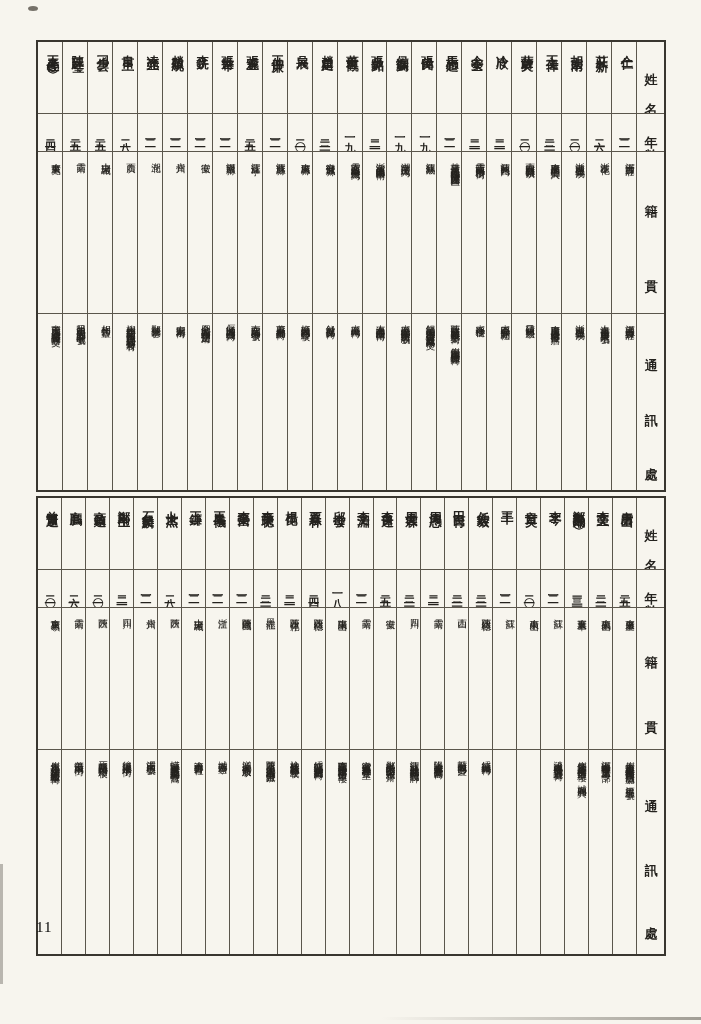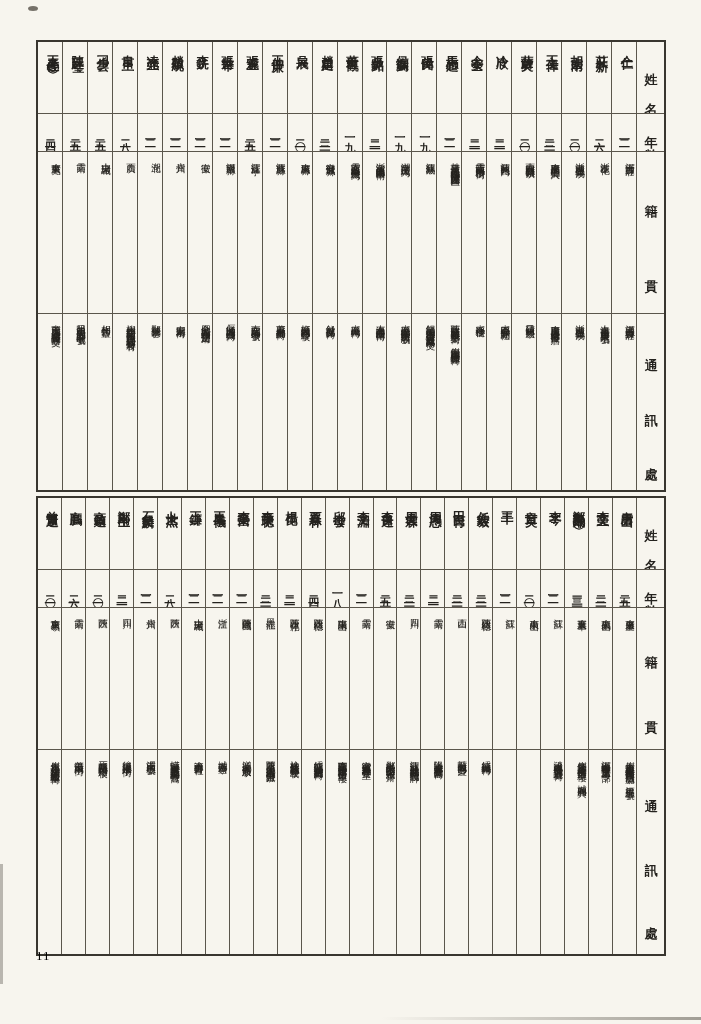--- a/index.html
+++ b/index.html
@@ -55,22 +55,22 @@
   #t1 .c-origin{height:142px;}
   .c-addr{flex:1 1 auto;border-bottom:none;font-size:9.5px;line-height:1.12;}
 
   .header-col .cell{
     display:flex;flex-direction:row;justify-content:space-around;align-items:center;
     font-size:13px;font-weight:bold;letter-spacing:0;padding:6px 0;
   }
   .header-col .hchar{display:block;}
 
   .page-number{
-    position:absolute;left:36px;top:948px;
-    font-size:13px;letter-spacing:1px;color:#000000;
+    position:absolute;left:36px;top:919px;
+    font-size:15px;letter-spacing:1px;color:#000000;
   }
 </style>
 </head>
 <body>
 
 <div class="page">
   <div class="scan-speck"></div>
   <div class="scan-smudge"></div>
   <div class="scan-edge"></div>
 

